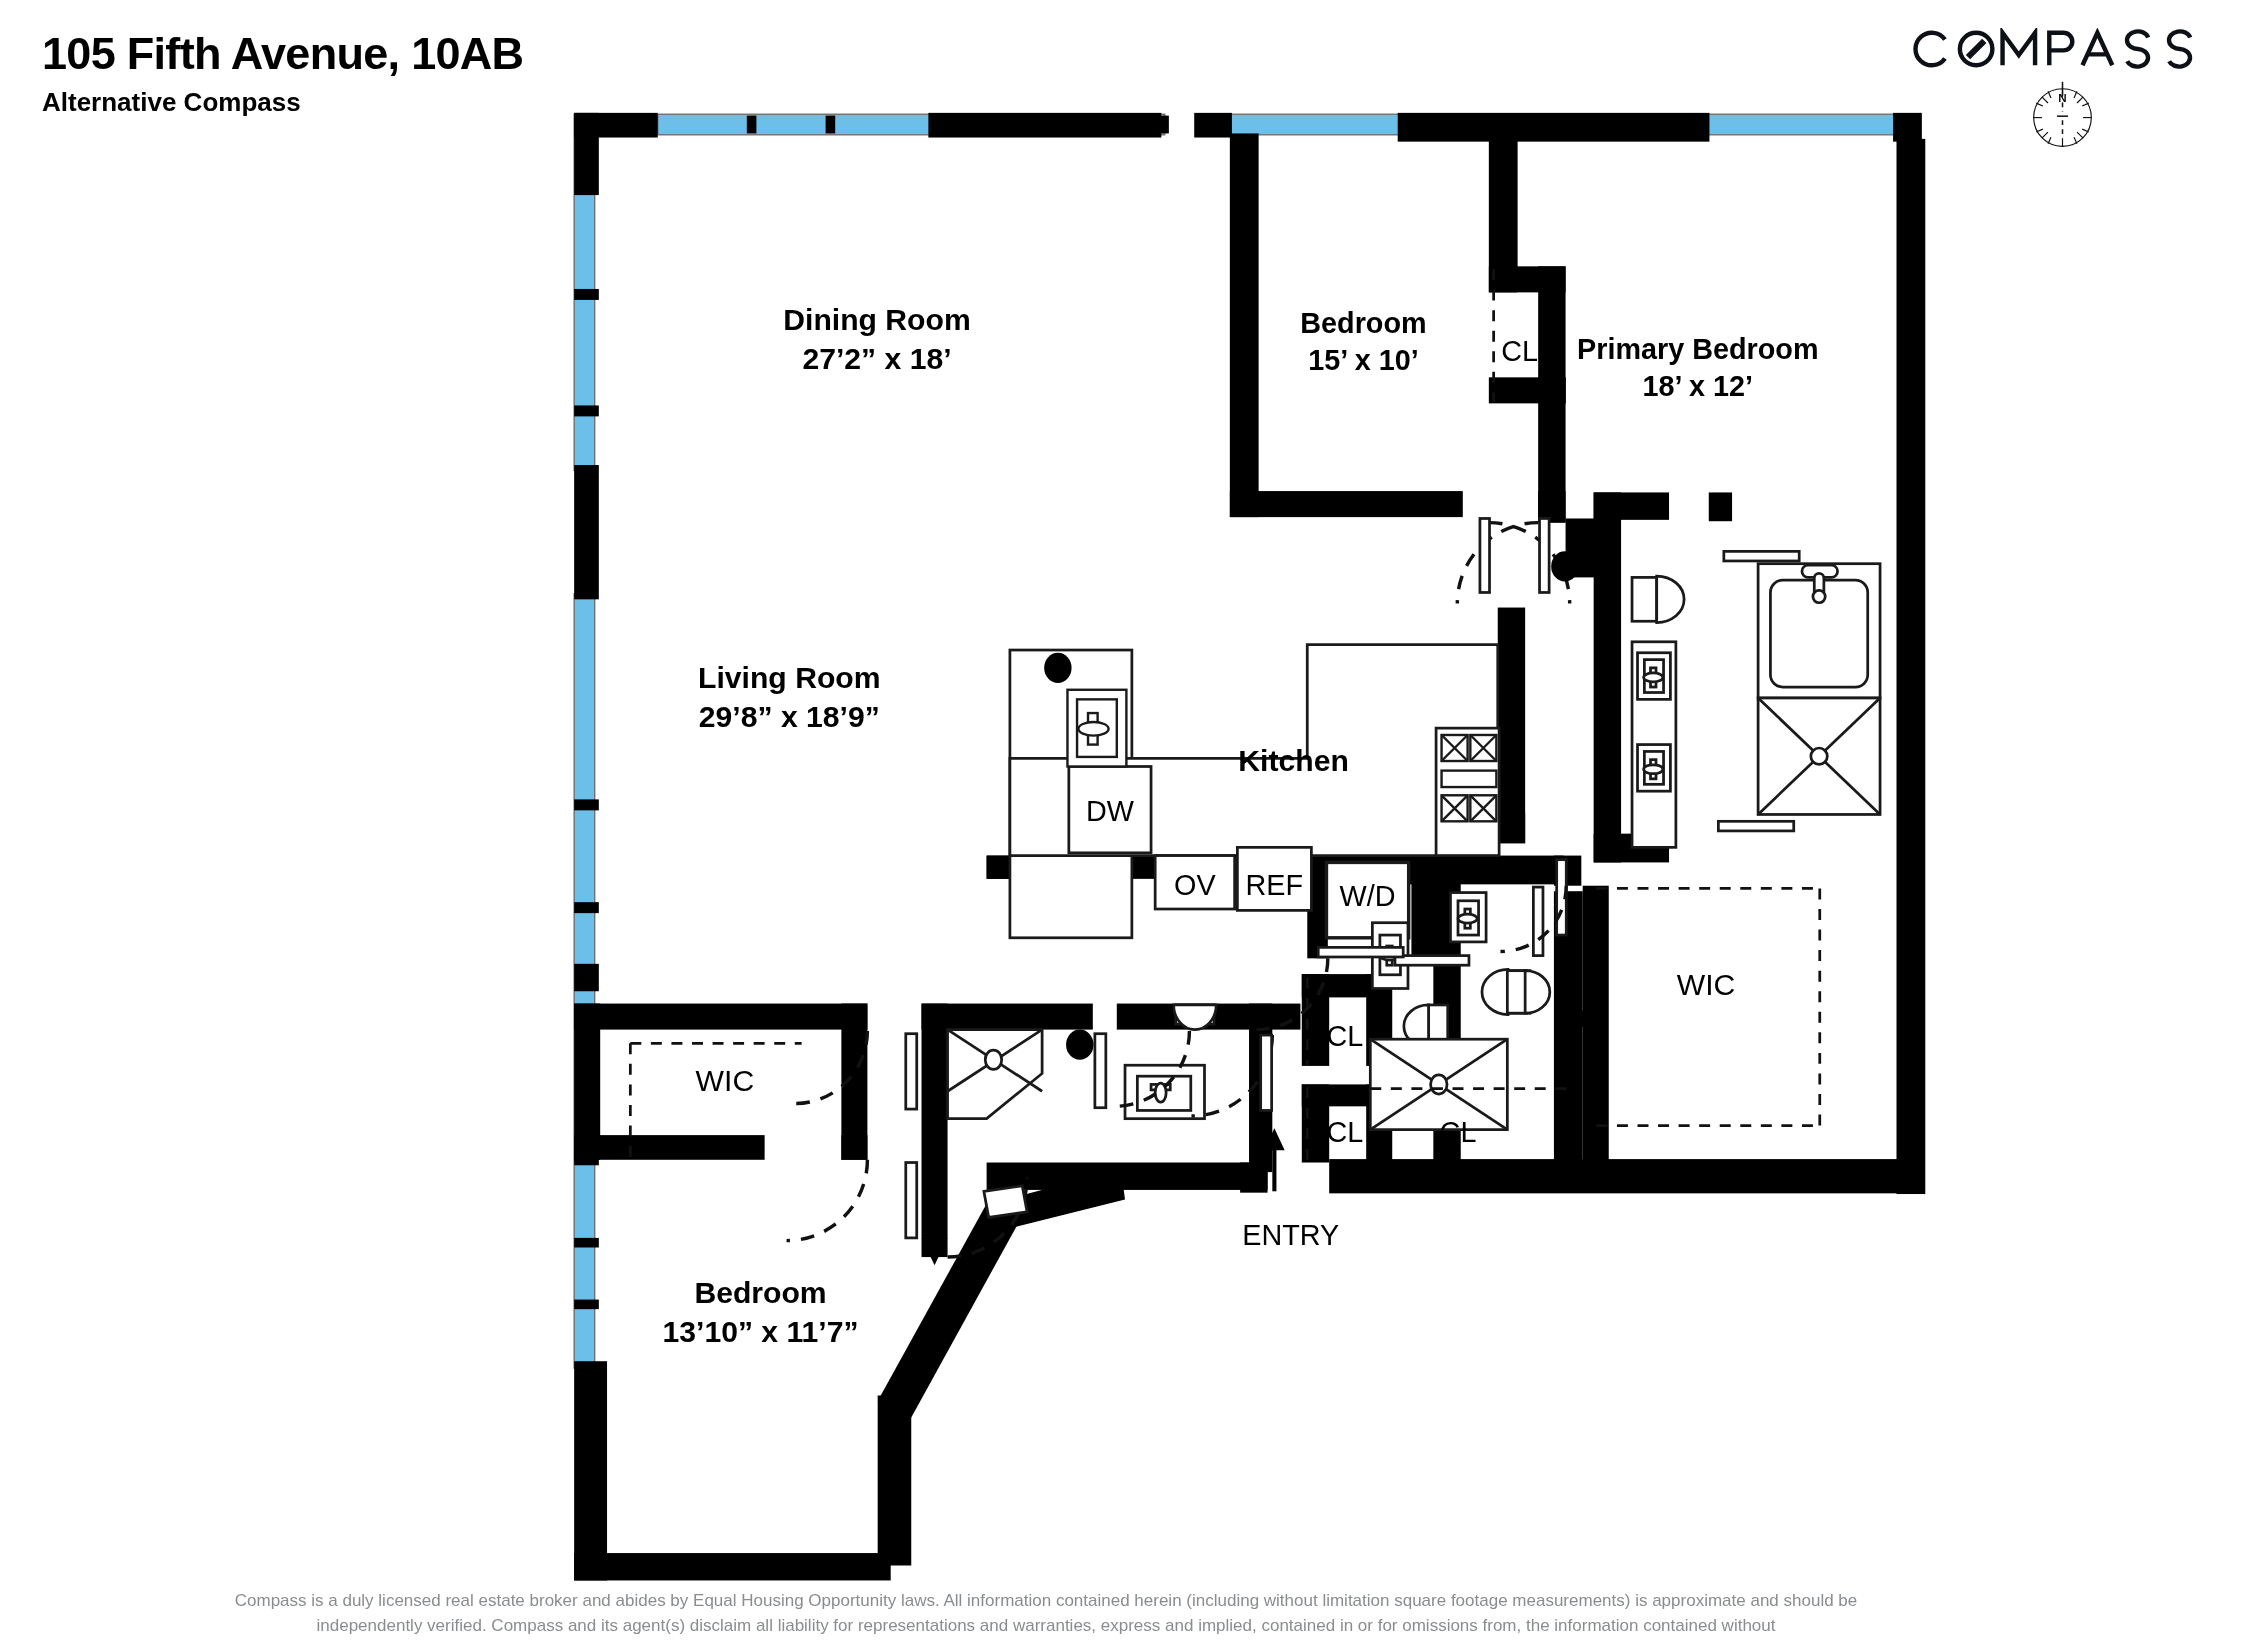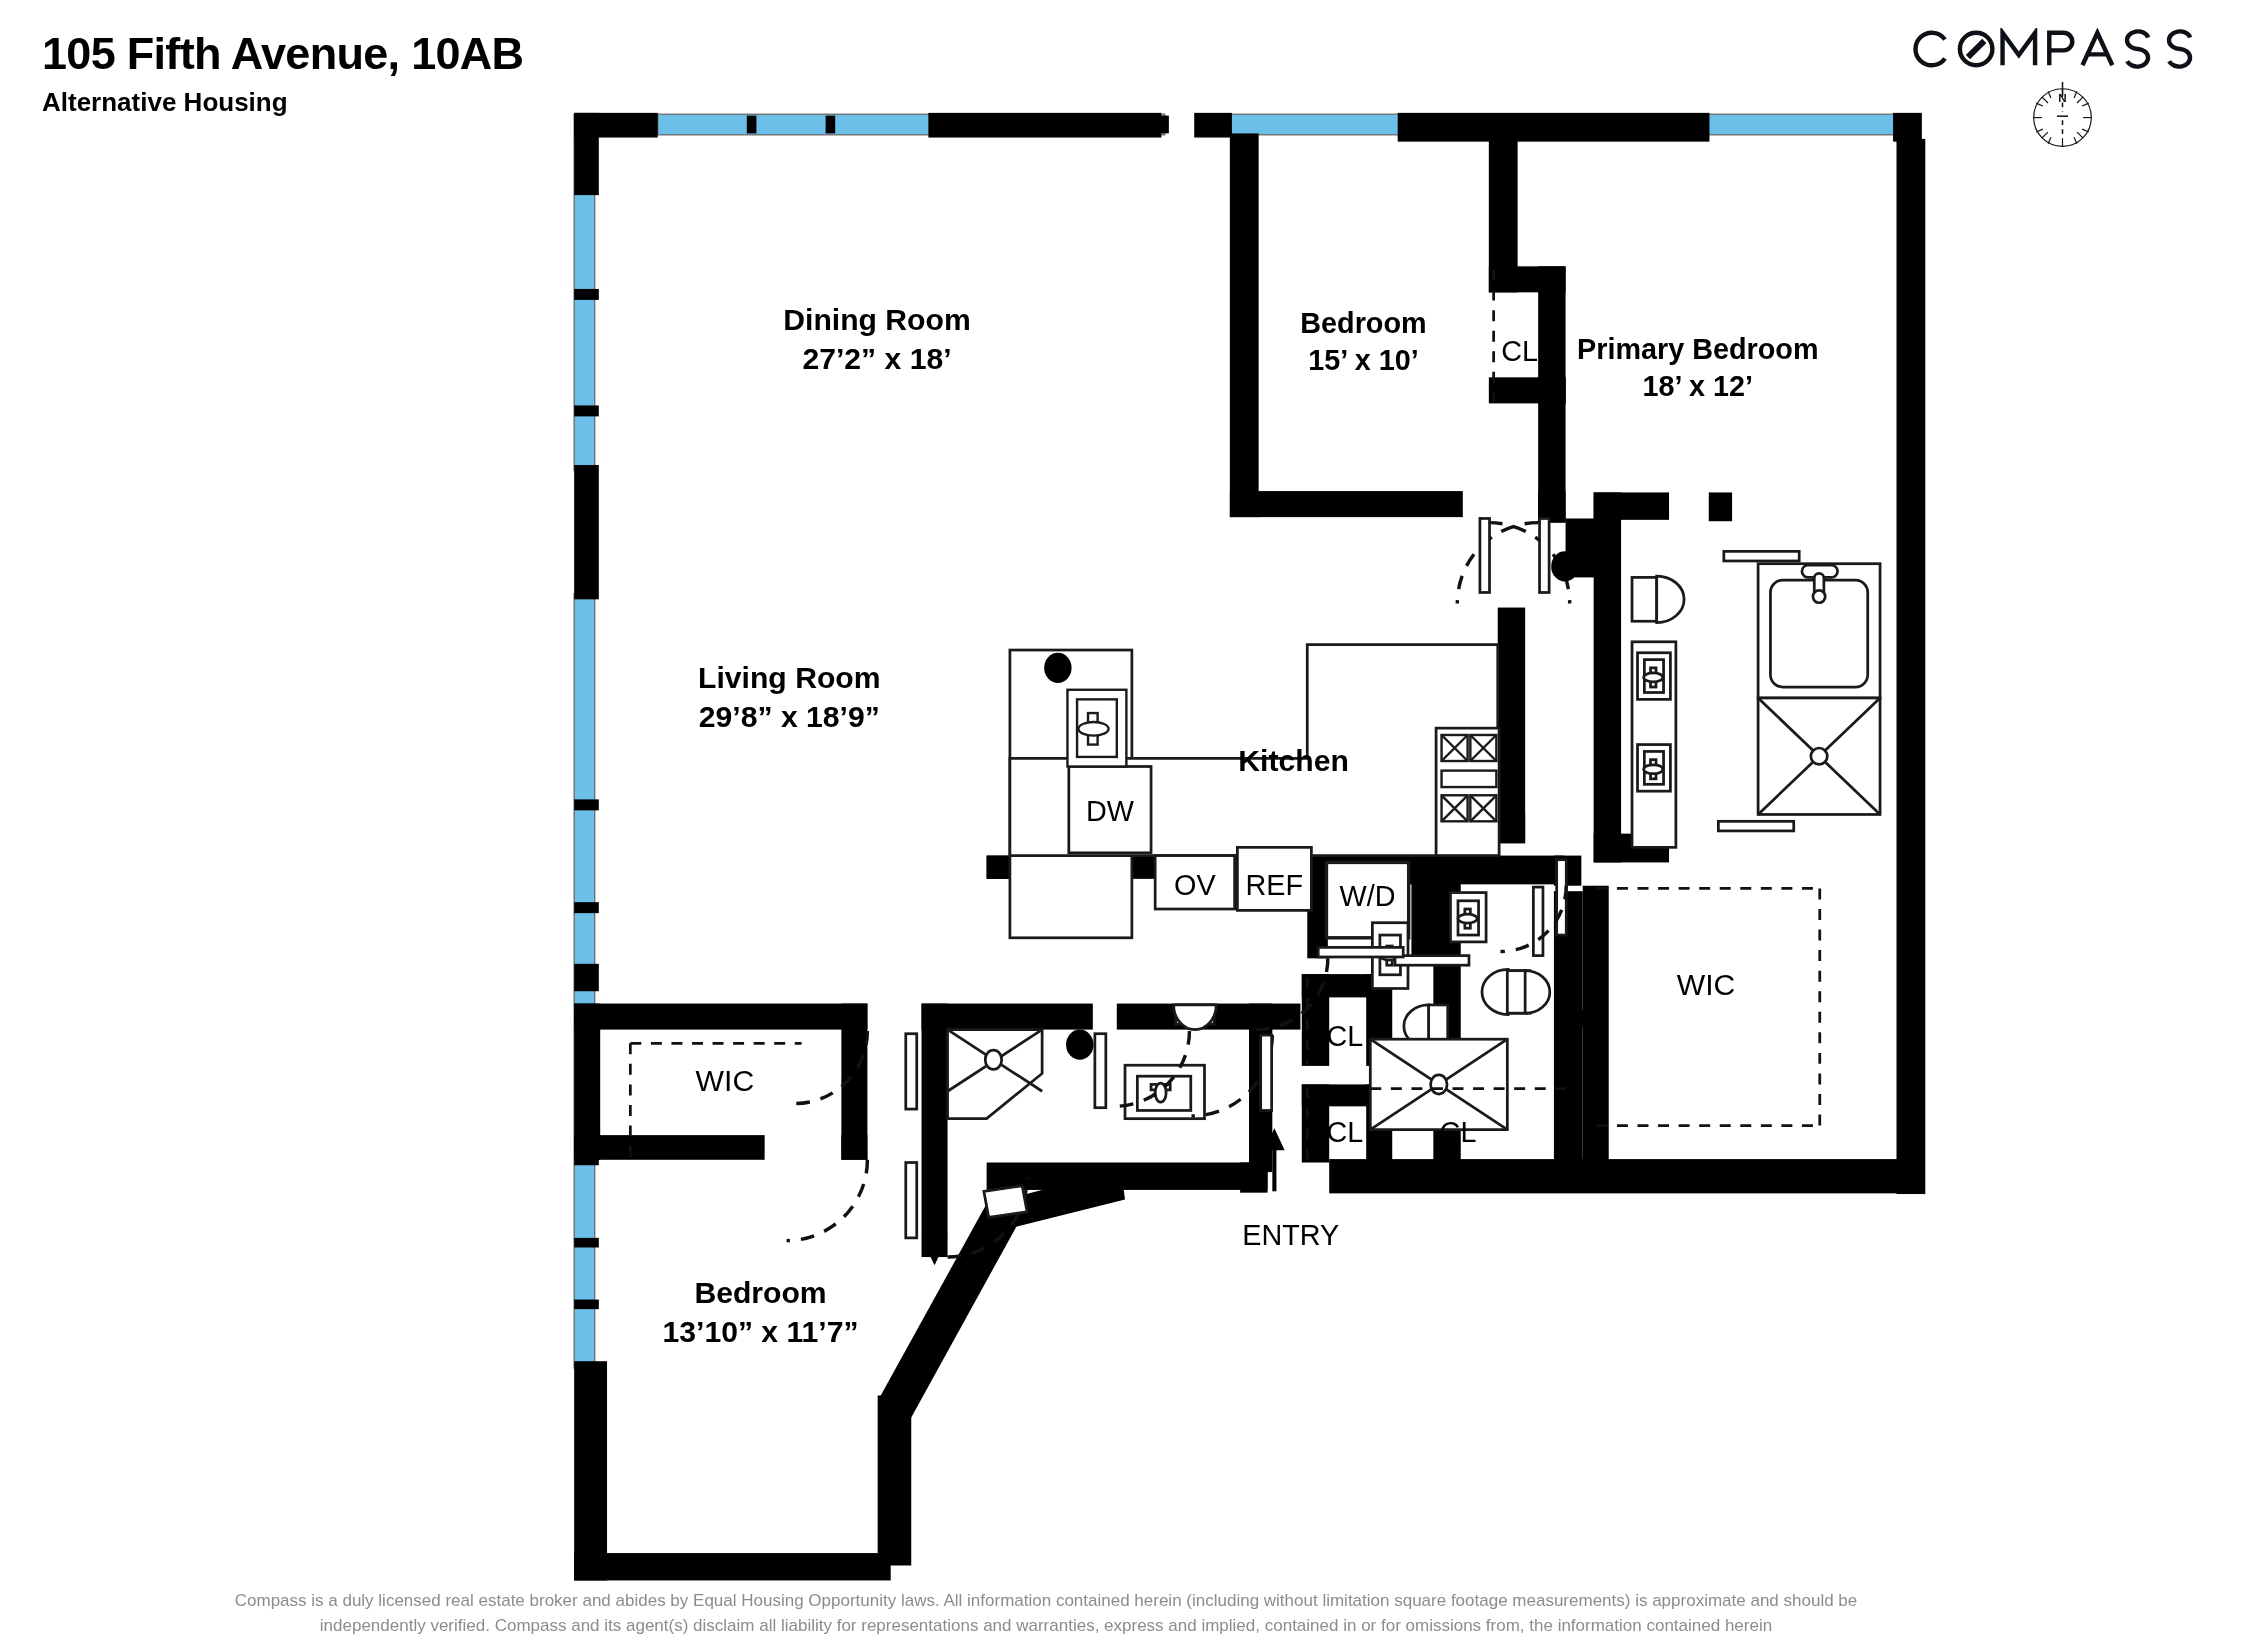--- a/index.html
+++ b/index.html
@@ -88,21 +88,21 @@
   }
   .disclaimer span { display: block; }
 </style>
 </head>
 <body>
 
 <div id="page">
 
   <div class="title-block">
     <div class="doc-title">105 Fifth Avenue, 10AB</div>
-    <div class="doc-subtitle">Alternative Housing</div>
+    <div class="doc-subtitle">Alternative Compass</div>
   </div>
 
   <div class="brand-block">
     <svg class="brand-wordmark" viewBox="0 0 470 62" aria-hidden="true">
       <g fill="none" stroke="#0d1117" stroke-width="6.5">
 
         <path d="M46 17 A24 24 0 1 0 46 45"></path>
 
         <circle cx="92" cy="31" r="24"></circle>
         <line x1="80" y1="43" x2="104" y2="19" stroke-width="9"></line>
@@ -467,17 +467,17 @@
       <text x="1860" y="1280" font-size="42" font-weight="400">REF</text>
       <text x="1996" y="1296" font-size="42" font-weight="400">W/D</text>
 
       <text x="1884" y="1790" font-size="42" font-weight="400">ENTRY</text>
     </g>
 
   </svg>
 
   <div class="disclaimer">
     <span>Compass is a duly licensed real estate broker and abides by Equal Housing Opportunity laws.  All information contained herein (including without limitation square footage measurements) is approximate and should be</span>
-    <span>independently verified. Compass and its agent(s) disclaim all liability for representations and warranties, express and implied, contained in or for omissions from, the information contained herein</span>
+    <span>independently verified. Compass and its agent(s) disclaim all liability for representations and warranties, express and implied, contained in or for omissions from, the information contained without</span>
   </div>
 
 </div>
 
 
 </body></html>

